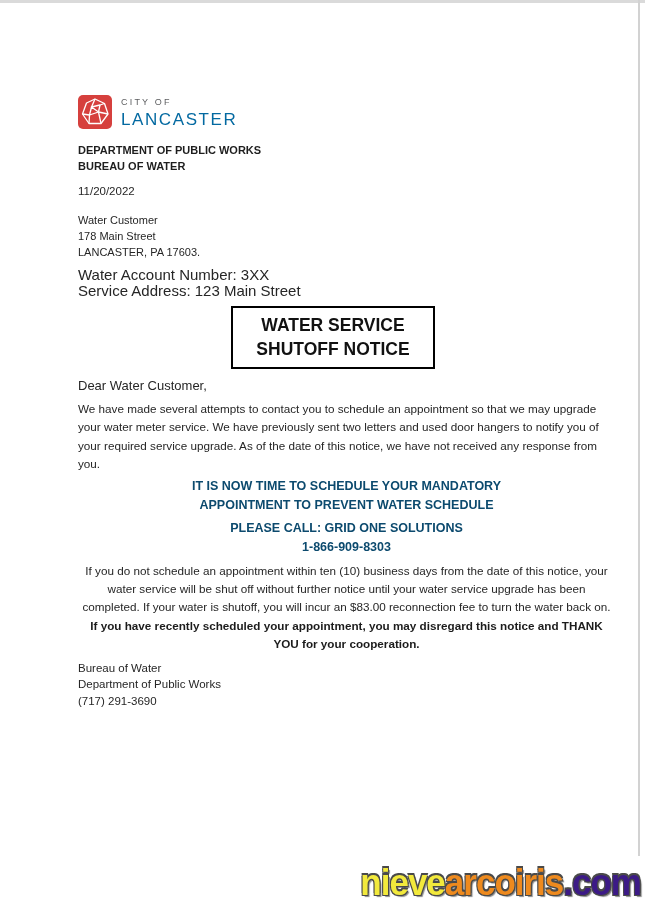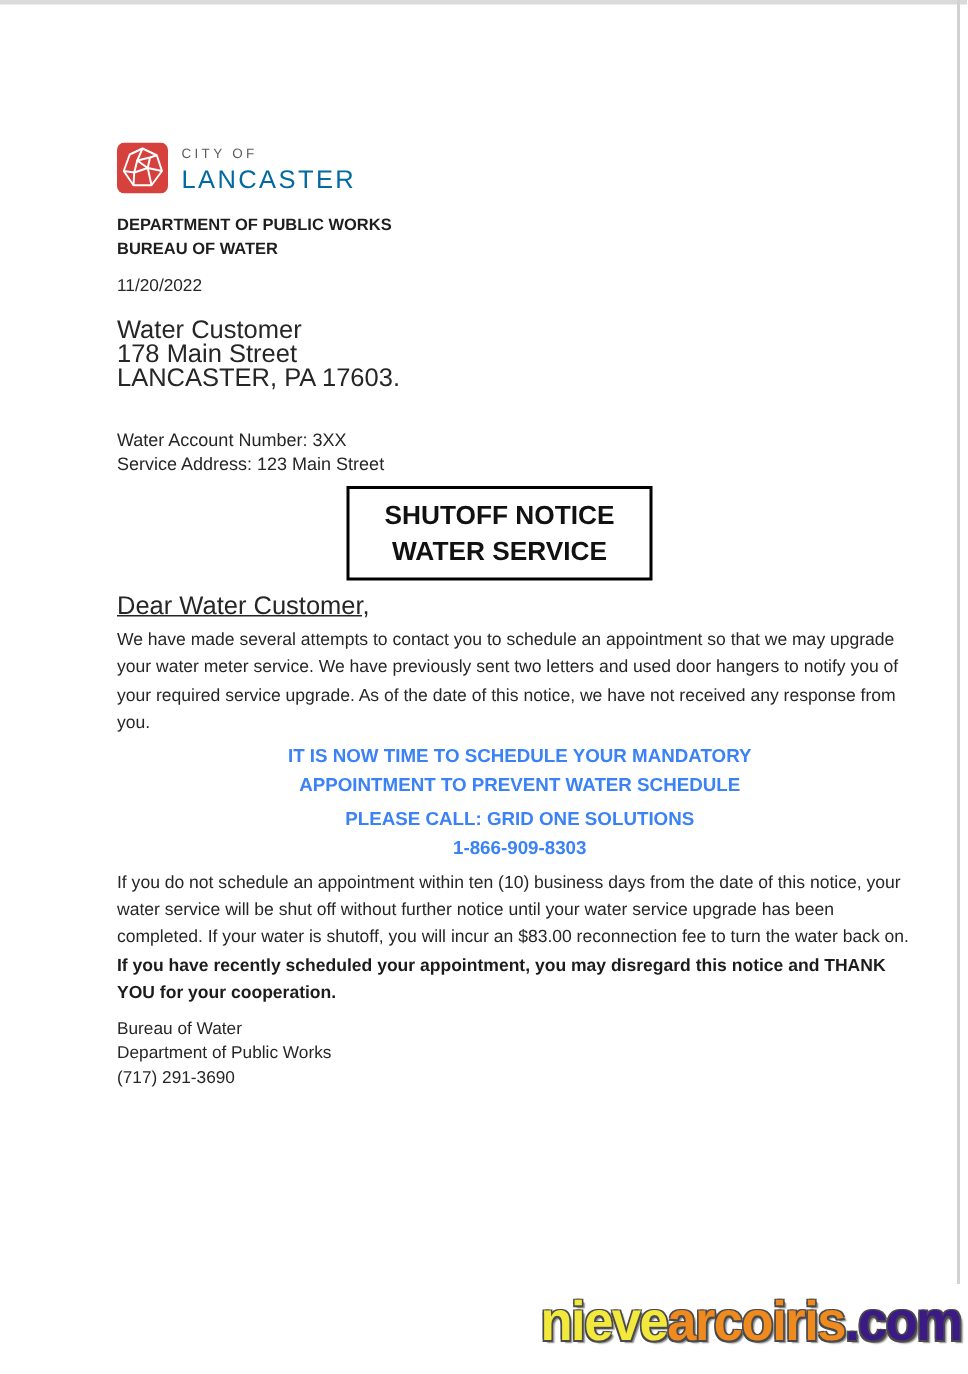--- a/index.html
+++ b/index.html
@@ -27,33 +27,33 @@
   .logo-mark { width: 34px; height: 34px; flex: 0 0 auto; }
   .logo-text { padding-top: 2px; }
   .logo-cityof {
     font-size: 9px; letter-spacing: 2.2px; color: #5d5e60; line-height: 11px;
   }
   .logo-name {
     font-size: 17px; letter-spacing: 1.6px; color: #0369a1; line-height: 19px; margin-top: 2px;
   }
   .dept-block { margin-top: 11px; font-weight: bold; font-size: 11px; line-height: 16px; color: #1e1e1e; }
   .date-line { margin-top: 9px; font-size: 11.5px; line-height: 16px; }
-  .recipient-block { margin-top: 13px; font-size: 17px; line-height: 16px; }
-  .account-block { margin-top: 25px; font-size: 12px; line-height: 16px; }
+  .recipient-block { margin-top: 13px; font-size: 11px; line-height: 16px; }
+  .account-block { margin-top: 7px; font-size: 15px; line-height: 16px; }
   .notice-box {
     width: 200px; margin-top: 7px; margin-left: 153px;
     border: 2px solid #000;
     text-align: center; font-weight: bold; font-size: 17.5px; line-height: 24px;
     padding: 5px 0 6px 0; color: #111;
   }
-  .salutation { margin-top: 9px; font-size: 17px; line-height: 16px; text-decoration: underline; }
+  .salutation { margin-top: 9px; font-size: 13px; line-height: 16px; }
   .para { margin-top: 6px; font-size: 11.7px; line-height: 18.4px; }
-  .para-2 { margin-top: 5px; }
+  .para-2 { margin-top: 5px; text-align: center; }
   .para-2 b { color: #1c1c1c; }
-  .cta-block { margin-top: 3px; text-align: center; font-weight: bold; font-size: 12.5px; line-height: 19px; color: #3b82f6; }
+  .cta-block { margin-top: 3px; text-align: center; font-weight: bold; font-size: 12.5px; line-height: 19px; color: #0c4a6e; }
   .cta-gap { height: 4px; }
   .signature-block { margin-top: 6px; font-size: 11.5px; line-height: 16.5px; }
   .watermark {
     position: absolute; right: 4px; bottom: 13px;
     font-weight: bold; font-size: 35px; letter-spacing: -1px;
     white-space: nowrap; transform: scaleY(1.06); transform-origin: bottom;
     text-shadow:
       -1px -1px 0 #4a4a4a, 1px -1px 0 #4a4a4a,
       -1px 1px 0 #4a4a4a, 1px 1px 0 #4a4a4a,
       2px 2px 1px #8a8a8a;
@@ -100,22 +100,22 @@
       <div>178 Main Street</div>
       <div>LANCASTER, PA 17603.</div>
     </div>
 
     <div class="account-block">
       <div>Water Account Number: 3XX</div>
       <div>Service Address: 123 Main Street</div>
     </div>
 
     <div class="notice-box">
+      <div>WATER SERVICE</div>
       <div>SHUTOFF NOTICE</div>
-      <div>WATER SERVICE</div>
     </div>
 
     <div class="salutation">Dear Water Customer,</div>
 
     <div class="para">We have made several attempts to contact you to schedule an appointment so that we may upgrade your water meter service. We have previously sent two letters and used door hangers to notify you of your required service upgrade. As of the date of this notice, we have not received any response from you.</div>
 
     <div class="cta-block">
       <div>IT IS NOW TIME TO SCHEDULE YOUR MANDATORY</div>
       <div>APPOINTMENT TO PREVENT WATER SCHEDULE</div>
       <div class="cta-gap"></div>

